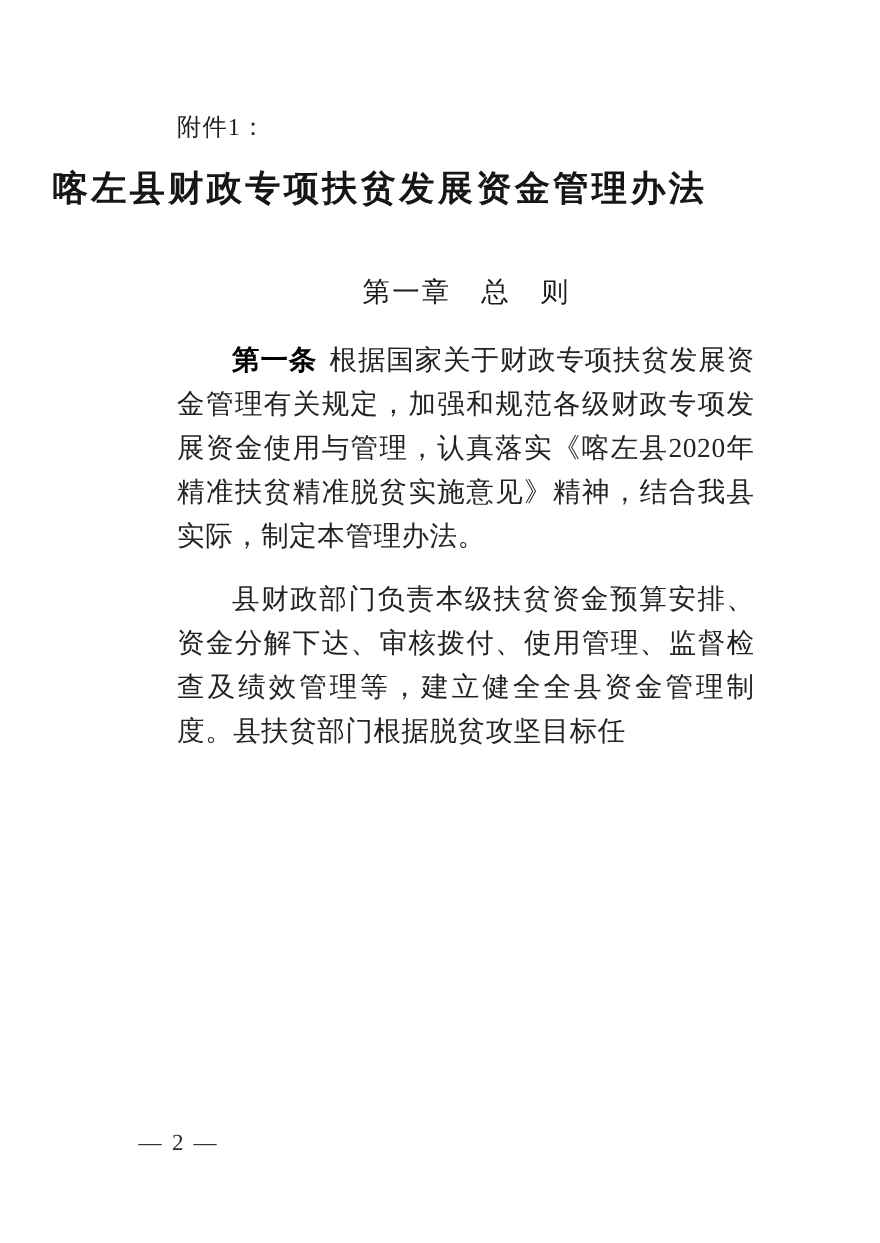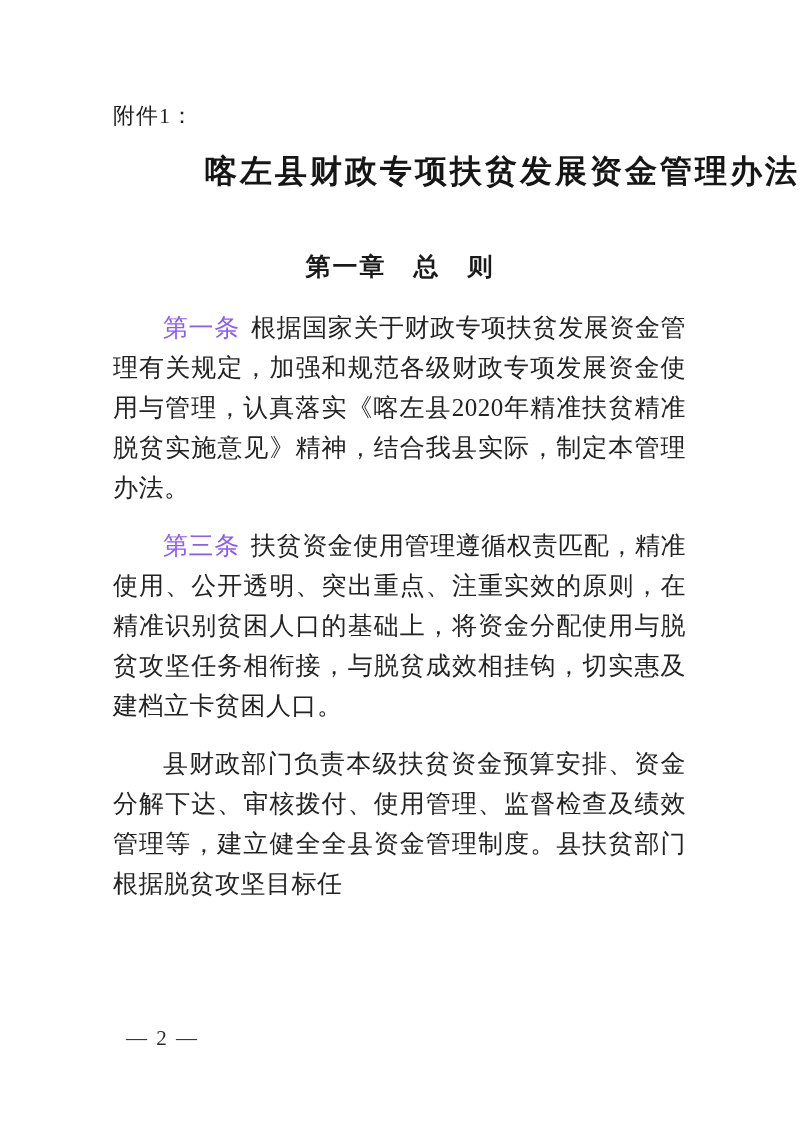--- a/index.html
+++ b/index.html
@@ -5,62 +5,63 @@
   * { margin: 0; padding: 0; box-sizing: border-box; }
   html, body { background: #ffffff; }
   .page {
     position: relative;
     width: 800px;
     height: 1130px;
     background: #ffffff;
     overflow: hidden;
     color: #1f1f1f;
     font-family: "Liberation Serif", serif;
+    padding-left: 48px;
   }
   .attachment {
     margin: 102px 0 0 113px;
     font-size: 22px;
     line-height: 28px;
     letter-spacing: 1px;
   }
   .doc-title {
     margin-top: 18px;
-    text-align: right;
+    text-align: left;
     font-family: "Liberation Sans", sans-serif;
     font-weight: bold;
     font-size: 32px;
     line-height: 46px;
     letter-spacing: 3px;
     color: #161616;
   }
   .chapter {
     margin-top: 56px;
     text-align: center;
-    font-weight: bold;
+    font-weight: normal;
     font-size: 25px;
     line-height: 34px;
     letter-spacing: 2px;
     color: #1a1a1a;
   }
   .content {
     margin: 24px 114px 0 113px;
   }
   .content p.para {
     font-size: 25px;
     line-height: 40px;
     text-indent: 2em;
     text-align: justify;
     letter-spacing: 0.5px;
     margin-bottom: 18px;
     color: #232323;
   }
   .content p.para .article-label {
-    font-weight: normal;
+    font-weight: bold;
     margin-right: 0.45em;
-    color: #8b5cf6;
+    color: #000000;
   }
   .page-number {
     position: absolute;
     left: 126px;
     top: 1026px;
     font-size: 21px;
     letter-spacing: 2px;
     color: #2b2b2b;
   }
 </style>
@@ -69,18 +70,17 @@
 
 <div class="page">
   <div class="attachment">附件1：</div>
 
   <h1 class="doc-title">喀左县财政专项扶贫发展资金管理办法</h1>
 
   <h2 class="chapter">第一章　总　则</h2>
 
   <div class="content" id="paragraphs">
       <p class="para"><span class="article-label">第一条</span><span>根据国家关于财政专项扶贫发展资金管理有关规定，加强和规范各级财政专项发展资金使用与管理，认真落实《喀左县2020年精准扶贫精准脱贫实施意见》精神，结合我县实际，制定本管理办法。</span></p>
-      <p class="para"><span class="article-label">第三条</span><span>扶贫资金使用管理遵循权责匹配，精准使用、公开透明、突出重点、注重实效的原则，在精准识别贫困人口的基础上，将资金分配使用与脱贫攻坚任务相衔接，与脱贫成效相挂钩，切实惠及建档立卡贫困人口。</span></p>
       <p class="para"><span>县财政部门负责本级扶贫资金预算安排、资金分解下达、审核拨付、使用管理、监督检查及绩效管理等，建立健全全县资金管理制度。县扶贫部门根据脱贫攻坚目标任</span></p>
     </div>
 
   <div class="page-number">— 2 —</div>
 </div>
 
 </body></html>

